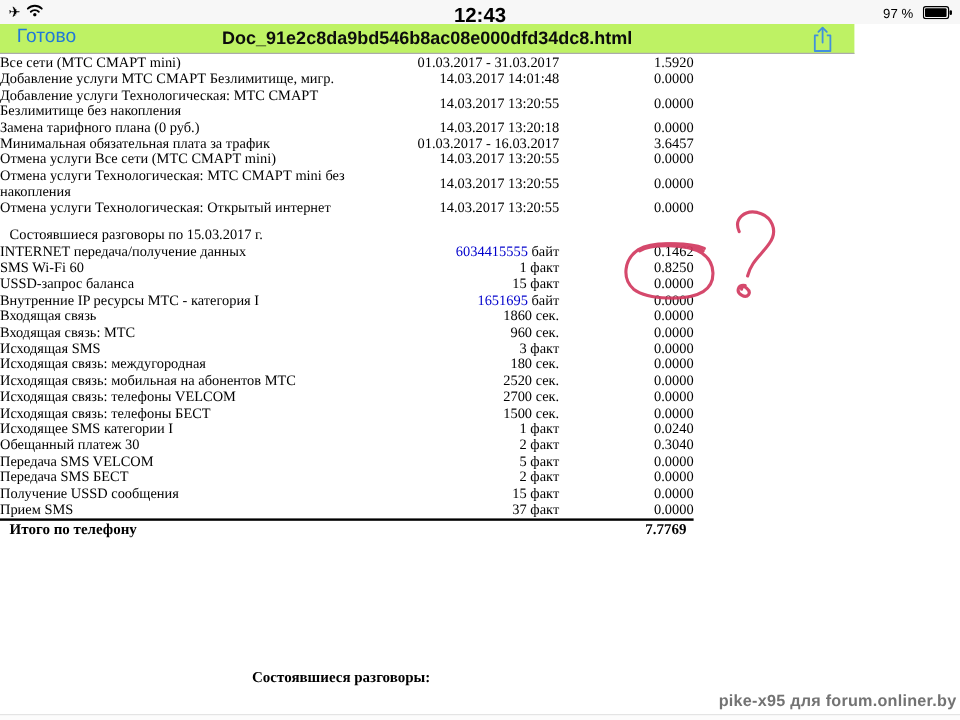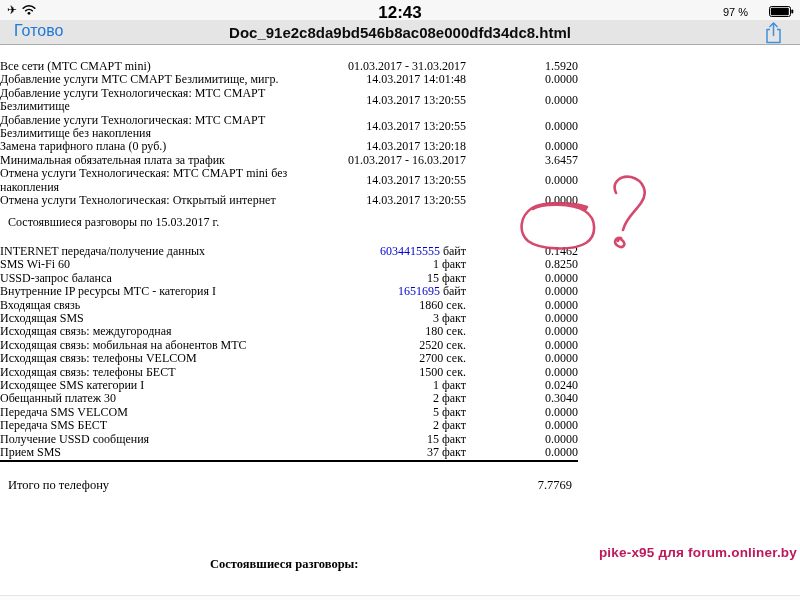--- a/index.html
+++ b/index.html
@@ -5,52 +5,52 @@
   html,body{margin:0;padding:0;background:#fff;}
   .screen{position:relative;width:800px;height:600px;background:#fff;overflow:hidden;
           font-family:"Liberation Sans",sans-serif;color:#000;}
 
   
   .statusbar{position:absolute;top:0;left:0;width:800px;height:20px;background:#f7f7f7;}
   .sb-left{position:absolute;left:7px;top:2px;display:flex;align-items:center;gap:5px;height:16px;}
   .sb-plane{font-size:12px;line-height:16px;}
   .sb-time{position:absolute;left:0;right:0;top:3px;text-align:center;
            font-size:17px;font-weight:600;color:#000;}
-  .sb-right{position:absolute;right:6px;top:3px;display:flex;align-items:center;gap:21px;}
+  .sb-right{position:absolute;right:6px;top:3px;display:flex;align-items:center;gap:8px;}
   .sb-batt-label{font-size:11px;color:#000;}
 
   
-  .navbar{position:absolute;top:20px;left:0;width:800px;height:24px;background:#e5e5e5;
+  .navbar{position:absolute;top:20px;left:0;width:712px;height:24px;background:#bef264;
           border-bottom:1px solid #ababab;}
   .nav-done{position:absolute;left:14px;top:2px;font-size:16px;color:#2079d8;cursor:pointer;}
   .nav-title{position:absolute;left:100px;right:100px;top:4px;text-align:center;
              font-size:15px;font-weight:600;color:#0c0c0c;white-space:nowrap;overflow:hidden;}
   .nav-share{position:absolute;right:17px;top:1px;cursor:pointer;}
 
   
   .doc{position:absolute;top:45px;left:0;width:800px;
        font-family:"Liberation Serif","DejaVu Serif",serif;
        font-size:12px;line-height:13.4px;color:#000;}
-  table.billing{border-collapse:collapse;table-layout:fixed;width:578px;margin-top:15px;}
+  table.billing{border-collapse:collapse;table-layout:fixed;width:578px;margin-top:1px;}
   table.billing td{padding:0;vertical-align:middle;}
   td.name{padding-left:16px;}
   td.mid{text-align:right;padding-right:6px;white-space:nowrap;}
   td.val{text-align:right;padding-right:6px;white-space:nowrap;}
   a.qlink{color:#0000cc;cursor:pointer;}
   .sec-header{padding-left:8px;margin-top:9px;}
   .total{width:578px;border-top:2px solid #000;display:flex;justify-content:space-between;
-         font-weight:normal;font-size:12.5px;padding-top:17px;margin-top:1px;}
+         font-weight:bold;font-size:12.5px;padding-top:1px;margin-top:1px;}
   .total .lbl{padding-left:8px;}
   .total .v{padding-right:6px;}
 
   .footer-heading{position:absolute;left:210px;top:557px;
                   font-family:"Liberation Serif","DejaVu Serif",serif;
                   font-weight:bold;font-size:12.5px;}
-  .watermark{position:absolute;right:3px;top:545px;font-size:13.5px;font-weight:bold;
-             color:#be185d;letter-spacing:.2px;
+  .watermark{position:absolute;right:3px;top:576px;font-size:13.5px;font-weight:bold;
+             color:#737373;letter-spacing:.2px;
              text-shadow:-1px -1px 0 #fff,1px -1px 0 #fff,-1px 1px 0 #fff,1px 1px 0 #fff,0 0 2px #fff;}
   .bottom-strip{position:absolute;left:0;top:595px;width:800px;height:5px;
                 background:#fcfcfc;border-top:1px solid #e4e4e4;}
 
   .annotation-svg{position:absolute;left:0;top:0;pointer-events:none;}
 </style>
 </head>
 <body>
 
 <div class="screen">
@@ -103,38 +103,38 @@
             <td class="name">Все сети (МТС СМАРТ mini)</td>
             <td class="mid">01.03.2017 - 31.03.2017</td>
             <td class="val">1.5920</td>
           </tr>
           <tr>
             <td class="name">Добавление услуги МТС СМАРТ Безлимитище, мигр.</td>
             <td class="mid">14.03.2017 14:01:48</td>
             <td class="val">0.0000</td>
           </tr>
           <tr>
-            <td class="name">Добавление услуги Технологическая: МТС СМАРТ Безлимитище</td>
-            <td class="mid">14.03.2017 13:20:55</td>
-            <td class="val">0.0000</td>
-          </tr>
-          <tr>
             <td class="name">Добавление услуги Технологическая: МТС СМАРТ Безлимитище без накопления</td>
             <td class="mid">14.03.2017 13:20:55</td>
             <td class="val">0.0000</td>
           </tr>
           <tr>
             <td class="name">Замена тарифного плана (0 руб.)</td>
             <td class="mid">14.03.2017 13:20:18</td>
             <td class="val">0.0000</td>
           </tr>
           <tr>
             <td class="name">Минимальная обязательная плата за трафик</td>
             <td class="mid">01.03.2017 - 16.03.2017</td>
             <td class="val">3.6457</td>
+          </tr>
+          <tr>
+            <td class="name">Отмена услуги Все сети (МТС СМАРТ mini)</td>
+            <td class="mid">14.03.2017 13:20:55</td>
+            <td class="val">0.0000</td>
           </tr>
           <tr>
             <td class="name">Отмена услуги Технологическая: МТС СМАРТ mini без накопления</td>
             <td class="mid">14.03.2017 13:20:55</td>
             <td class="val">0.0000</td>
           </tr>
           <tr>
             <td class="name">Отмена услуги Технологическая: Открытый интернет</td>
             <td class="mid">14.03.2017 13:20:55</td>
             <td class="val">0.0000</td>
@@ -167,20 +167,25 @@
             <td class="val">0.0000</td>
           </tr>
           <tr>
             <td class="name">Внутренние IP ресурсы МТС - категория I</td>
             <td class="mid"><a class="qlink">1651695</a> байт</td>
             <td class="val">0.0000</td>
           </tr>
           <tr>
             <td class="name">Входящая связь</td>
             <td class="mid">1860 сек.</td>
+            <td class="val">0.0000</td>
+          </tr>
+          <tr>
+            <td class="name">Входящая связь: МТС</td>
+            <td class="mid">960 сек.</td>
             <td class="val">0.0000</td>
           </tr>
           <tr>
             <td class="name">Исходящая SMS</td>
             <td class="mid">3 факт</td>
             <td class="val">0.0000</td>
           </tr>
           <tr>
             <td class="name">Исходящая связь: междугородная</td>
             <td class="mid">180 сек.</td>

